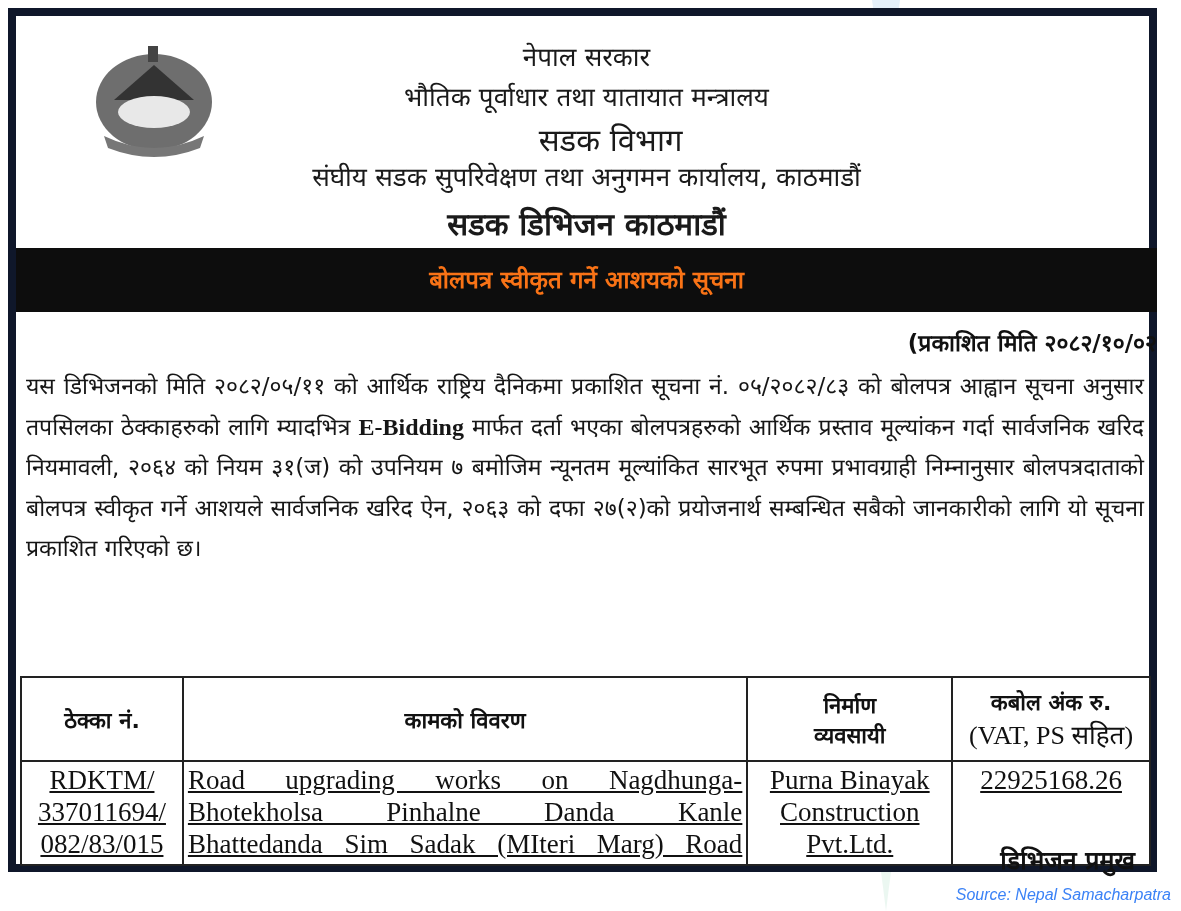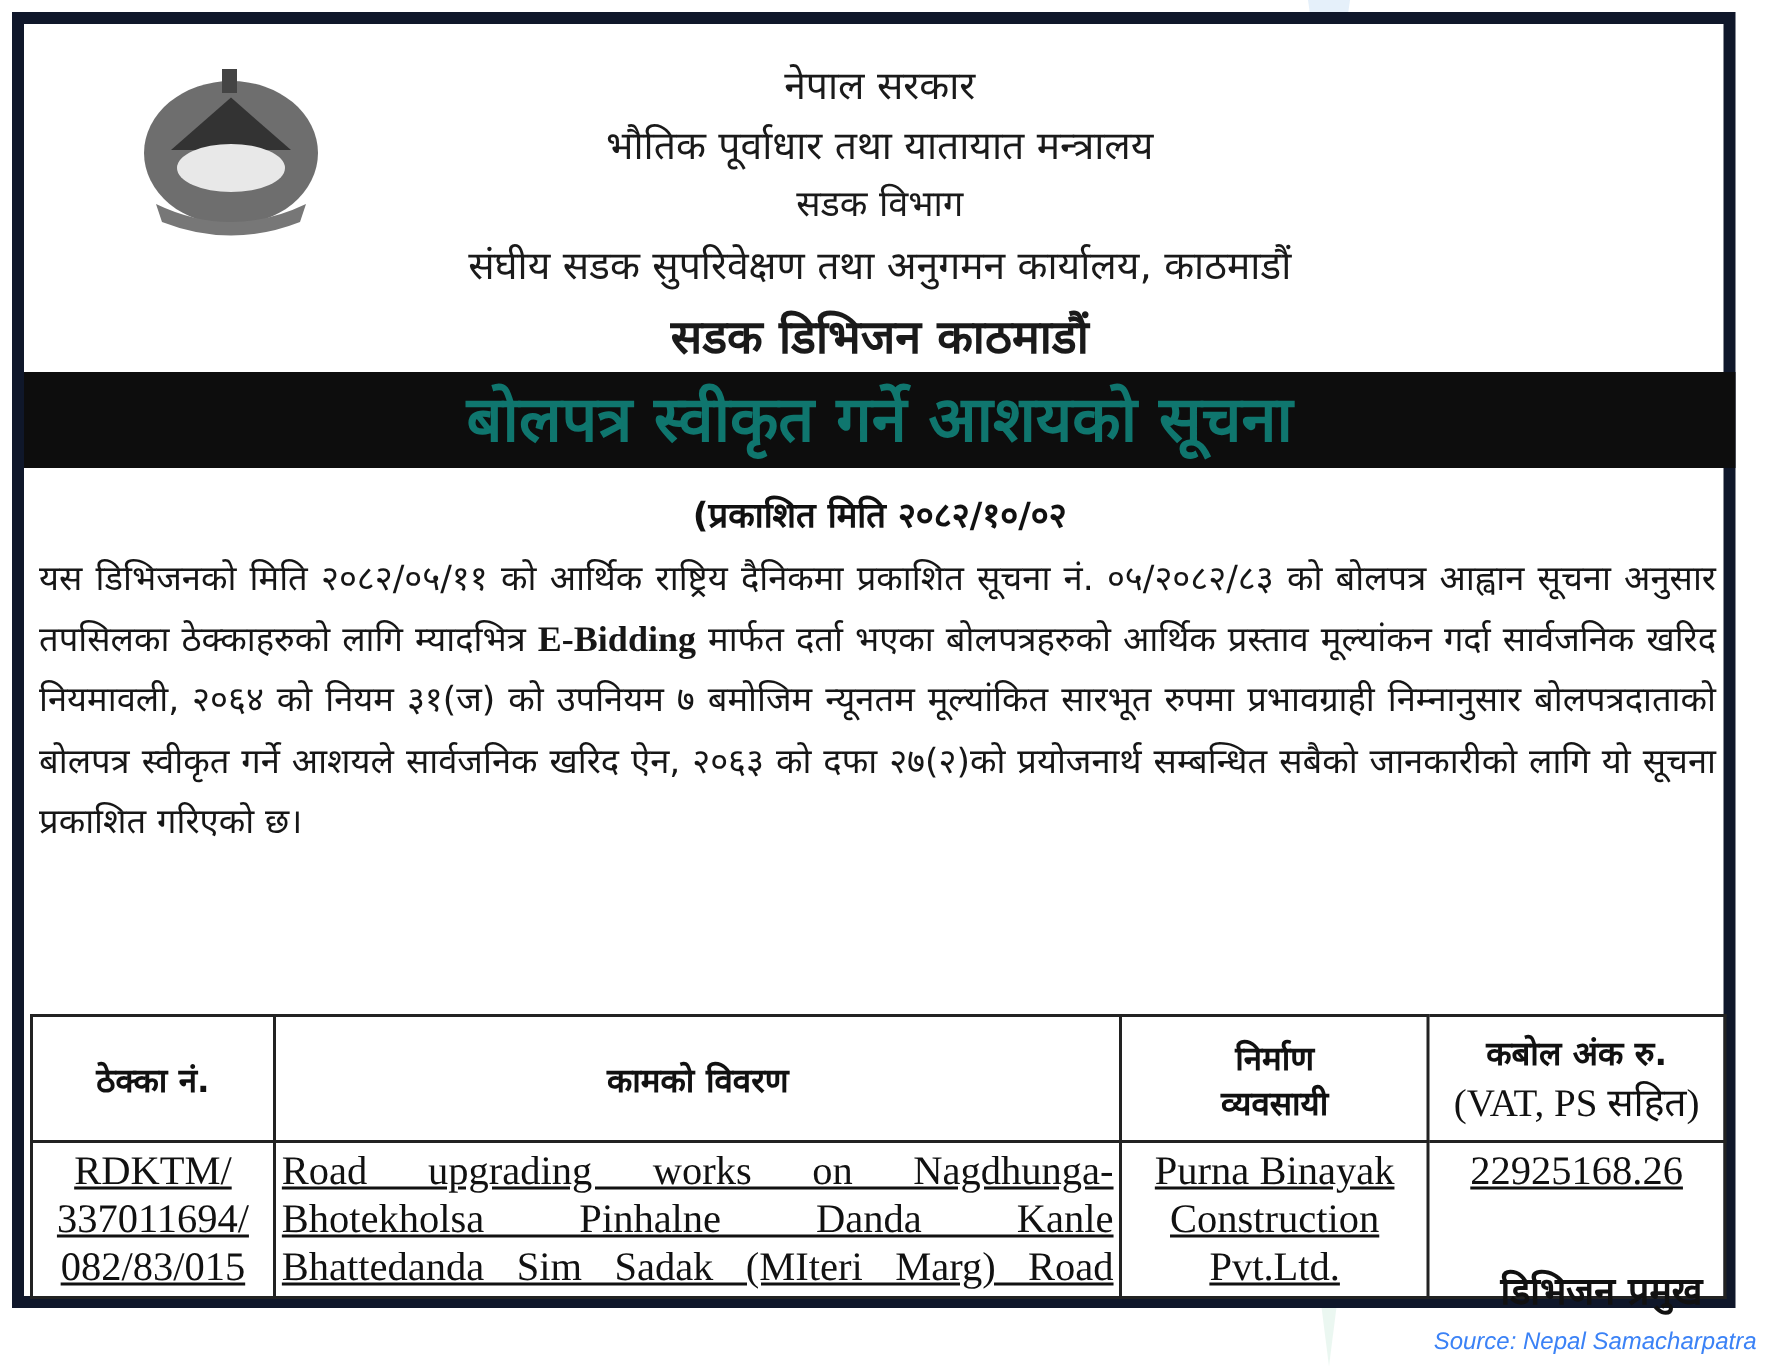--- a/index.html
+++ b/index.html
@@ -13,30 +13,30 @@
     }
     .emblem {
       position: absolute; left: 68px; top: 24px; width: 140px; height: 120px;
     }
     .head-line {
       position: absolute; left: 0; width: 1141px; text-align: center;
       font-family: "DejaVu Sans", sans-serif; color: #1a1a1a;
     }
     .h1 { top: 22px; font-size: 26px; }
     .h2 { top: 62px; font-size: 26px; }
-    .h3 { top: 102px; font-size: 24px; }
+    .h3 { top: 102px; font-size: 31px; margin-left: 24px; }
     .h4 { top: 142px; font-size: 26px; }
     .h5 { top: 186px; font-size: 31px; font-weight: bold; }
     .banner {
       position: absolute; left: 0; top: 232px; width: 1141px; height: 64px; background: #0d0d0d;
-      color: #0f766e; text-align: center; font-family: "DejaVu Sans", sans-serif;
-      font-size: 42px; font-weight: bold; line-height: 64px;
+      color: #f97316; text-align: center; font-family: "DejaVu Sans", sans-serif;
+      font-size: 24px; font-weight: bold; line-height: 64px;
     }
     .pubdate {
-      position: absolute; top: 310px; left: 0; width: 1141px; text-align: center;
+      position: absolute; top: 310px; left: 0; width: 1141px; text-align: right;
       font-family: "DejaVu Sans", sans-serif; font-size: 23px; font-weight: bold;
     }
     .body-text {
       position: absolute; left: 10px; top: 350px; width: 1118px;
       font-family: "DejaVu Sans", sans-serif; font-size: 23px; line-height: 40.5px;
       text-align: justify; color: #161616;
     }
     .body-text b { font-family: "Liberation Serif", serif; font-size: 24px; }
     table.contracts {
       position: absolute; left: 4px; top: 626px; width: 1131px; border-collapse: collapse;

